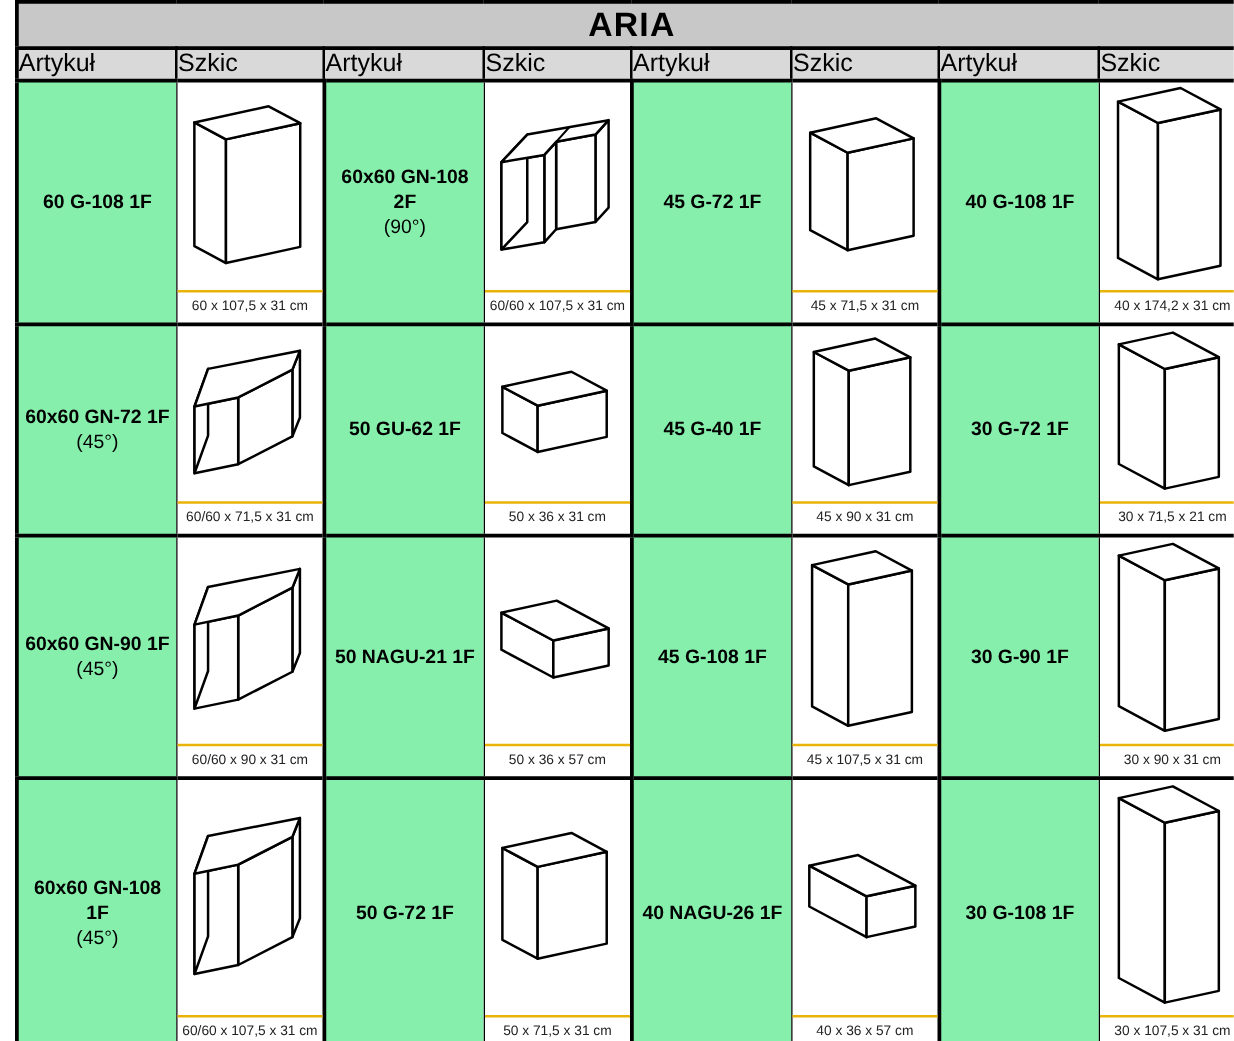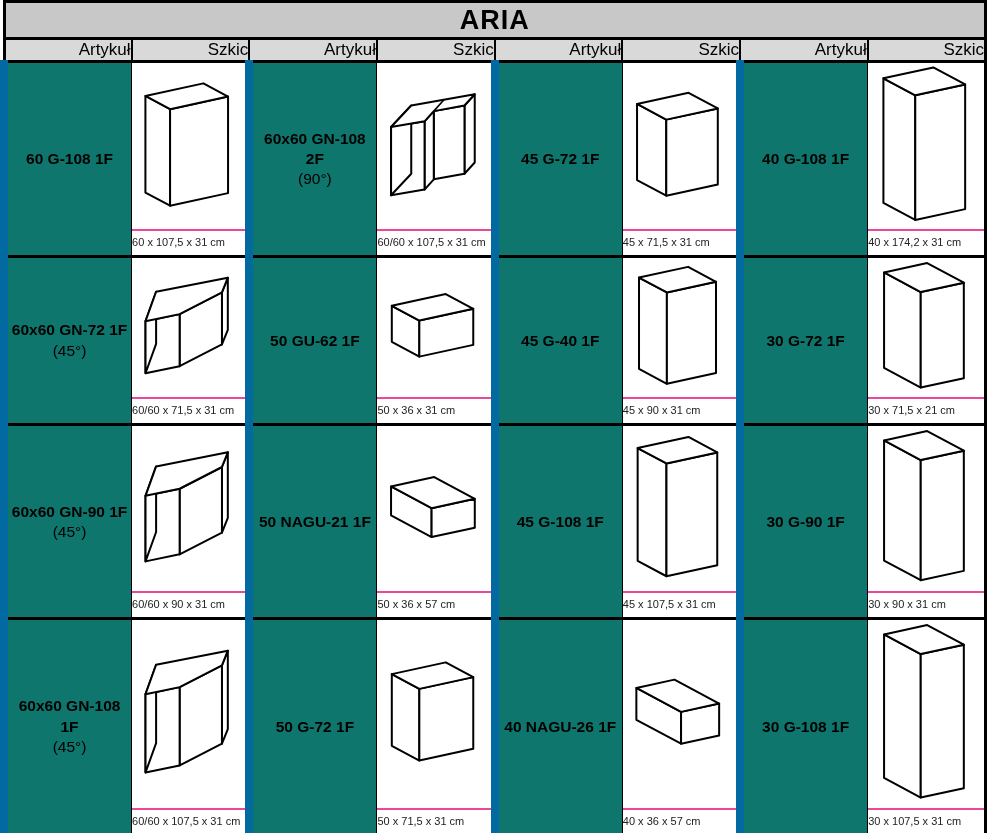--- a/index.html
+++ b/index.html
@@ -1,45 +1,45 @@
 <!DOCTYPE html>
 <html><head>
 <meta charset="utf-8">
 <style>
   html,body{margin:0;padding:0;background:#fff;}
   .sheet{
     width:987px;height:833px;box-sizing:border-box;background:#fff;
-    font-family:"Liberation Sans", sans-serif;color:#000;
+    font-family:"Liberation Sans", sans-serif;color:#000;padding-left:12px;
   }
   table.catalog{
     width:987px;height:833px;border-collapse:collapse;table-layout:fixed;
     border:3px solid #000;
   }
   td,th{border:2px solid #000;padding:0;box-sizing:border-box;}
   tr.title-row td{
     height:37px;background:#c8c8c8;text-align:center;vertical-align:middle;
     font-size:27px;font-weight:bold;letter-spacing:1px;border-bottom:3px solid #000;
   }
   tr.head-row th{
-    height:16px;background:#d9d9d9;font-size:17px;font-weight:normal;
-    text-align:right;vertical-align:middle;border-bottom:2px solid #000;
+    height:16px;background:#d9d9d9;font-size:20px;font-weight:normal;
+    text-align:left;vertical-align:middle;border-bottom:2px solid #000;
   }
   tr.prod-row{height:127px;}
   tr.prod-row td{border-top:3px solid #000;}
-  td.art{border-left:8px solid #0369a1;border-right:1.5px solid #000;
-    text-align:center;vertical-align:middle;background:#0f766e;}
+  td.art{border-left:2px solid #0369a1;border-right:1.5px solid #000;
+    text-align:center;vertical-align:middle;background:#86efac;}
   td.szk{border-right:3px solid #000;border-left:1.5px solid #000;background:#fff;}
   .pname{font-weight:bold;font-size:15.5px;line-height:1.3;padding:0 2px;}
   .psub{font-weight:normal;font-size:15.5px;line-height:1.3;}
   .szk-inner{display:flex;flex-direction:column;height:100%;}
   .art-box{flex:1;display:flex;align-items:center;justify-content:center;overflow:hidden;}
   .art-box svg{width:82%;height:92%;}
   .dims{
-    height:24px;line-height:22px;border-top:2px solid #ec4899;
-    font-size:11px;color:#222;
+    height:24px;line-height:22px;border-top:2px solid #eab308;
+    text-align:center;font-size:11px;color:#222;
   }
   polygon,line{fill:#fff;stroke:#000;stroke-width:2;stroke-linejoin:round;vector-effect:non-scaling-stroke;}
   line{stroke-width:1.6;}
 </style>
 </head>
 <body>
 
 <div class="sheet">
   <table class="catalog">
     <colgroup>

